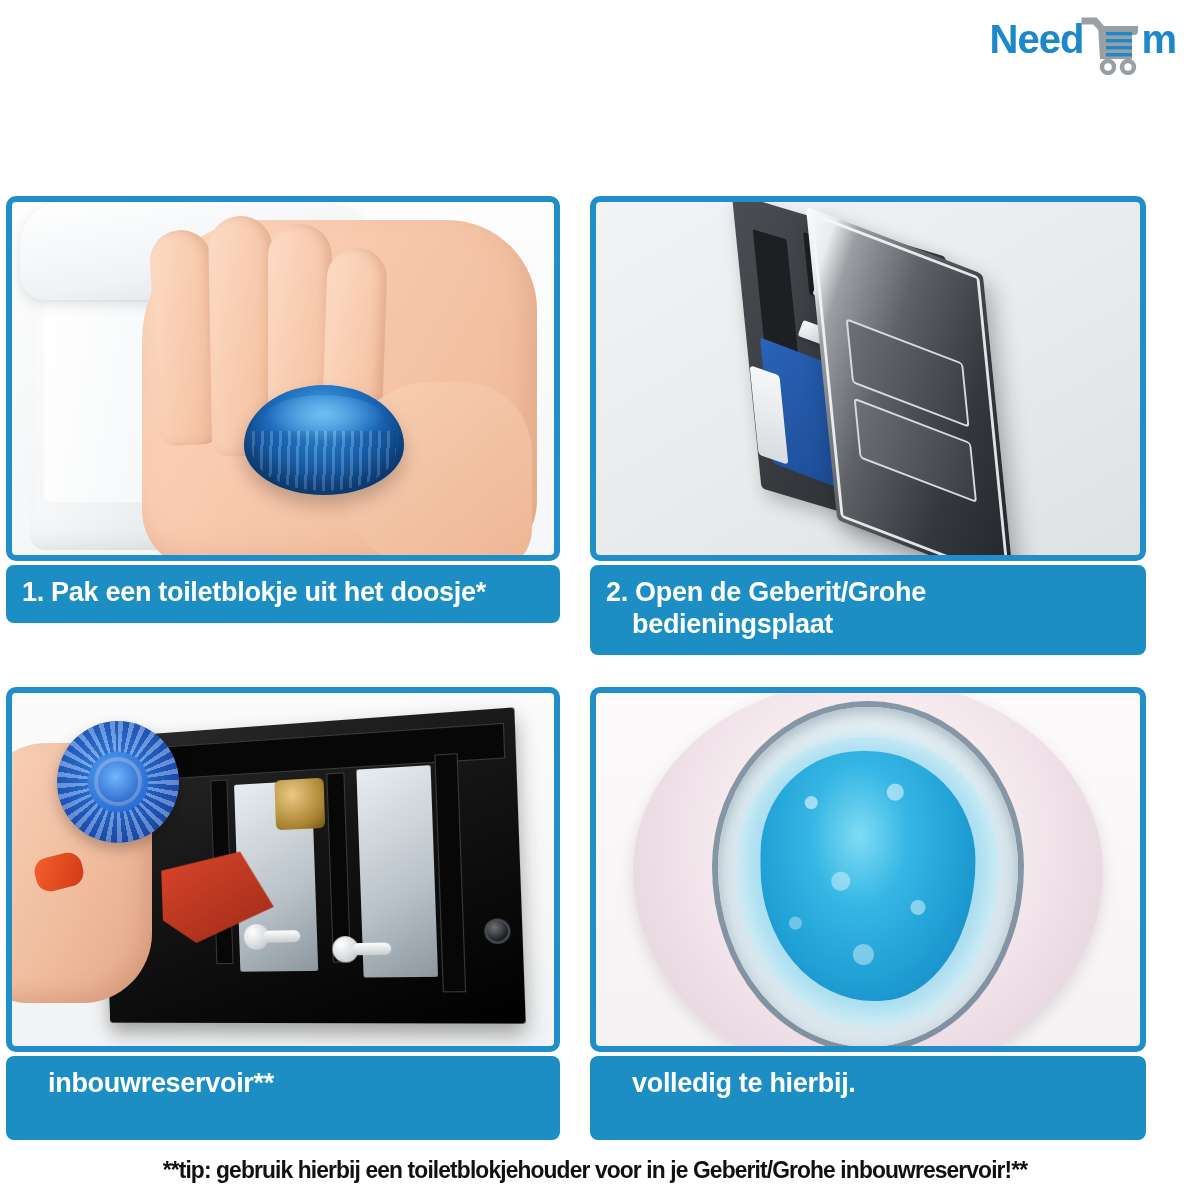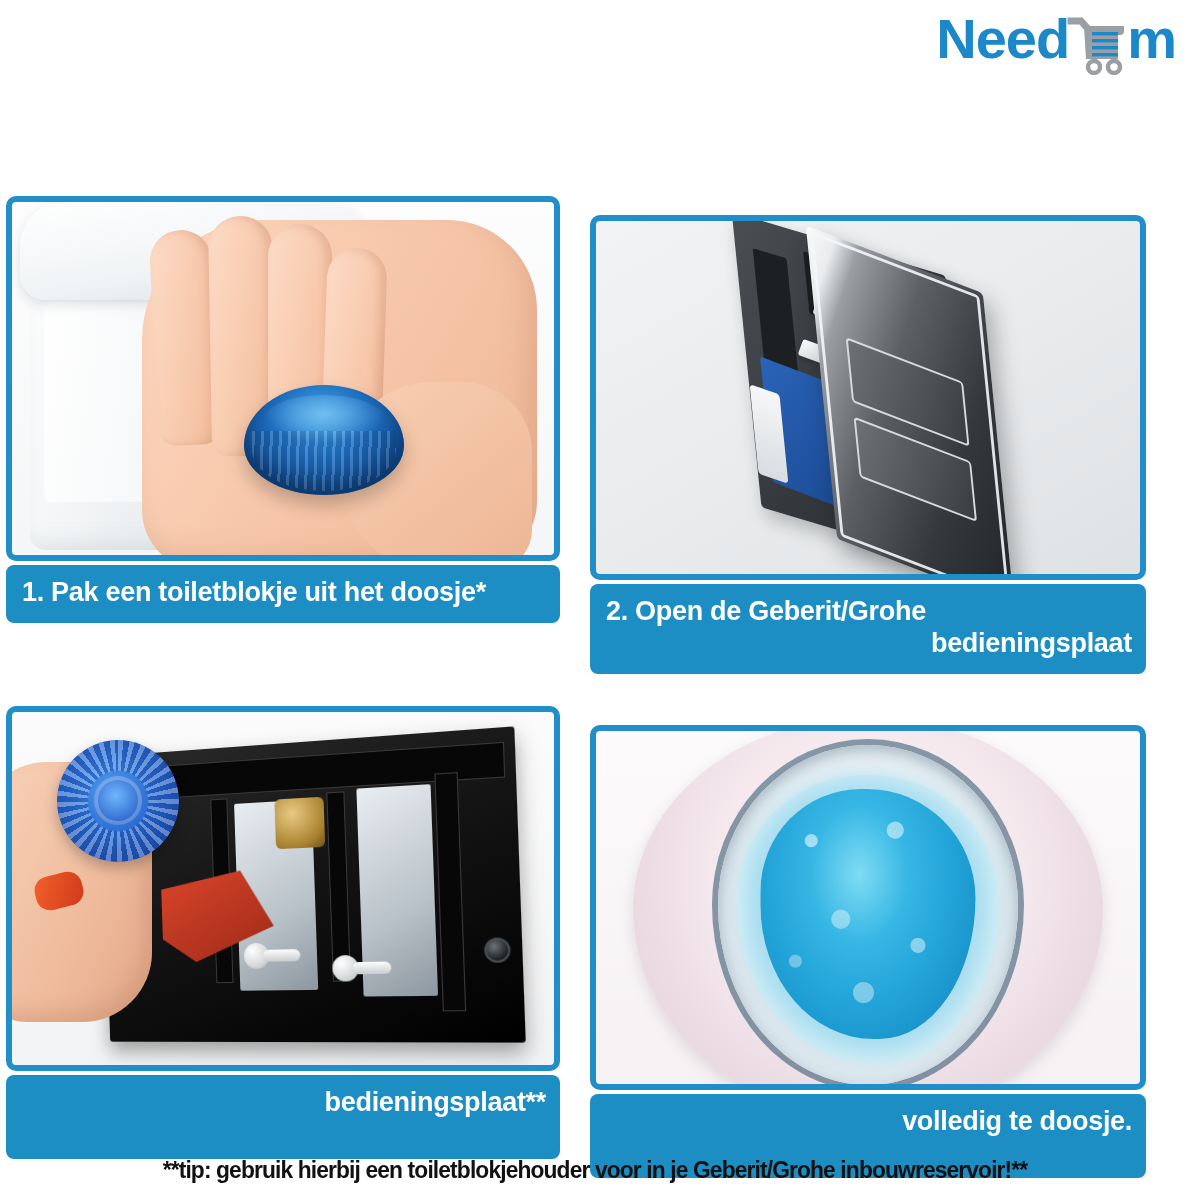--- a/index.html
+++ b/index.html
@@ -10,40 +10,40 @@
     overflow: hidden;
   }
   .page { position: relative; width: 1190px; height: 1200px; background: #fff; }
 
   
   .logo {
     position: absolute; top: 8px; right: 14px;
     display: flex; align-items: center; height: 62px;
   }
   .logo-text {
-    font-size: 56px; font-weight: bold; letter-spacing: -1px;
+    font-size: 40px; font-weight: bold; letter-spacing: -1px;
     color: #1c87c9; line-height: 1; display: flex; align-items: baseline;
   }
   .logo-cart { width: 62px; height: 60px; position: relative; margin: 0 -2px; top: 6px; }
 
   
   .headline {
     position: absolute; top: 88px; left: 0; width: 1190px;
     text-align: center;
     font-size: 56px; font-weight: bold; letter-spacing: -1.2px;
     color: #1a86c4; line-height: 1.05;
   }
 
   
   .grid { position: absolute; top: 196px; left: 6px; width: 1178px; }
   .row { display: flex; gap: 30px; }
   .row + .row { margin-top: 32px; }
 
   .panel { width: 554px; display: flex; flex-direction: column; }
-  .panel.wide { width: 556px; margin-top: 19px; }
+  .panel.wide { width: 556px; }
 
   .photo {
     border: 6px solid #1f8ec9;
     border-radius: 10px;
     height: 365px;
     overflow: hidden;
     position: relative;
     background: #fff;
   }
   .panel.wide .photo { height: 365px; }
@@ -53,21 +53,21 @@
     border-radius: 0 0 10px 10px;
     color: #ffffff;
     font-size: 27px; font-weight: bold;
     letter-spacing: -0.3px;
     line-height: 1.18;
     padding: 12px 14px 14px 16px;
     margin-top: 4px;
     border-radius: 8px;
     min-height: 58px;
   }
-  .caption .l2 { display: block; padding-left: 26px; text-align: right; }
+  .caption .l2 { display: block; padding-left: 26px; }
   .caption.two-line { min-height: 84px; }
 
   
   .tip {
     position: absolute; bottom: 16px; left: 0; width: 1190px;
     text-align: center;
     font-size: 23.5px; font-weight: bold; color: #111;
     letter-spacing: -0.9px;
     transform: scaleX(0.97);
   }
@@ -393,33 +393,33 @@
               <span class="stem"></span>
             </div>
             <div class="screw"></div>
           </div>
           <div class="hand">
             <div class="nail"></div>
           </div>
           <div class="block3"></div>
         </div>
         <div class="caption two-line">
-          <span class="l2">bedieningsplaat**</span>
+          <span class="l2">inbouwreservoir**</span>
         </div>
       </div>
 
       <div class="panel wide">
         <div class="photo ph4">
           <div class="seat"></div>
           <div class="rim"></div>
           <div class="foam"></div>
           <div class="water"></div>
         </div>
         <div class="caption two-line">
-          <span class="l2">volledig te doosje.</span>
+          <span class="l2">volledig te hierbij.</span>
         </div>
       </div>
 
     </div>
   </div>
 
   <div class="tip">**tip: gebruik hierbij een toiletblokjehouder voor in je Geberit/Grohe inbouwreservoir!**</div>
 
 </div>
 

